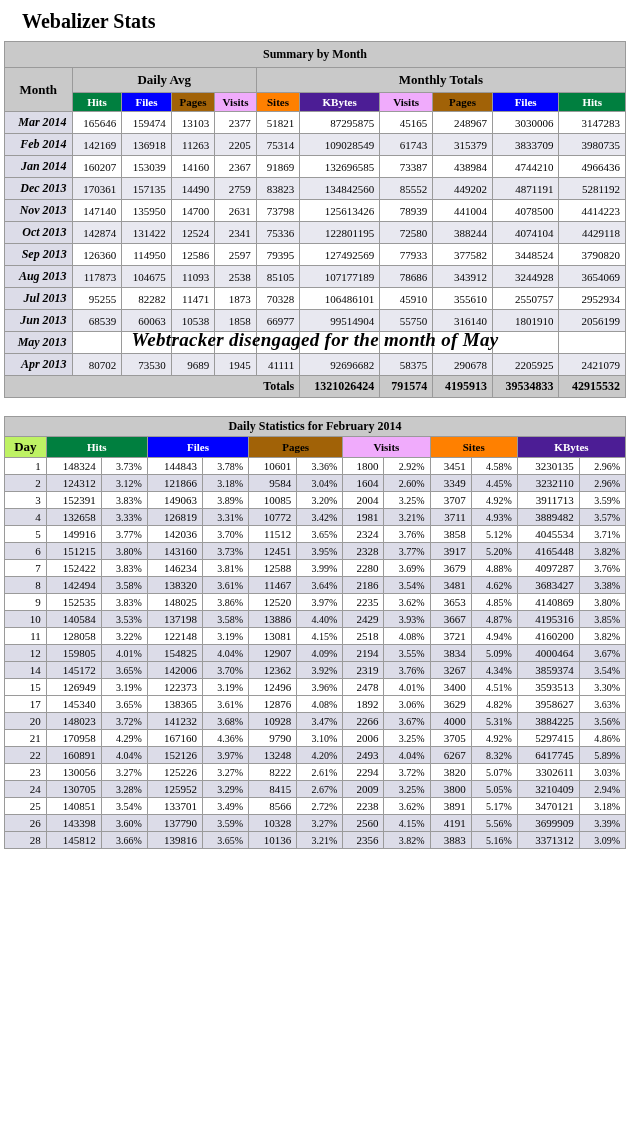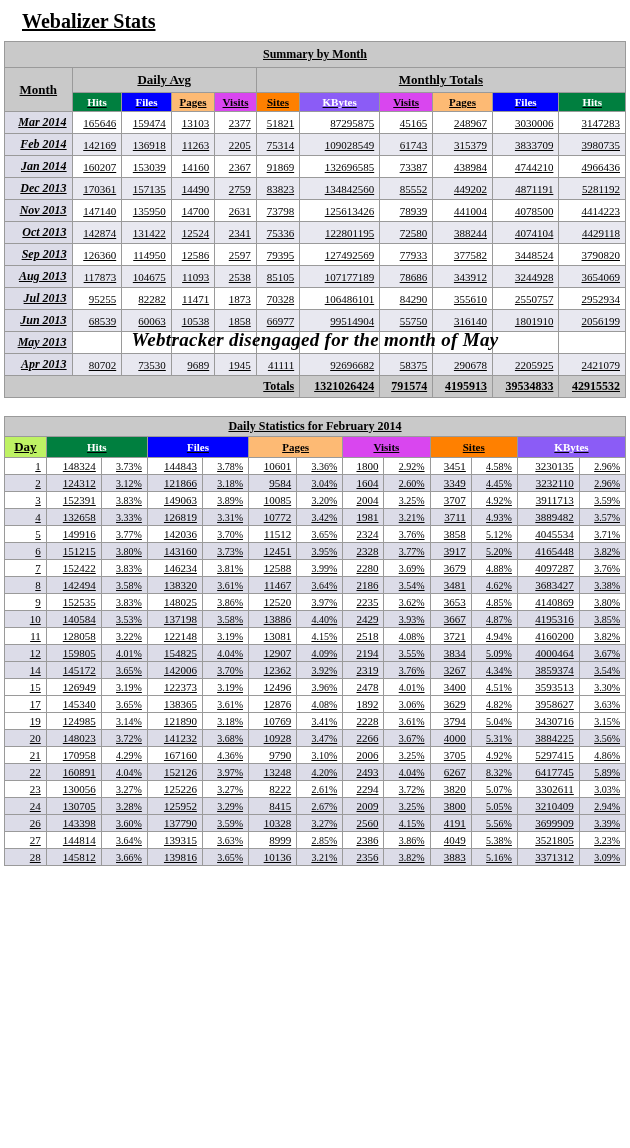--- a/index.html
+++ b/index.html
@@ -3,21 +3,21 @@
 <meta charset="utf-8">
 <style>
   * { box-sizing: border-box; }
   html, body {
     margin: 0; padding: 0;
     background: #ffffff;
     font-family: "Liberation Serif", serif;
   }
   body { width: 630px; }
 
-  .page { width: 630px; padding: 0; text-decoration: underline; }
+  .page { width: 630px; padding: 0; }
 
   .page-title {
     font-family: "Liberation Serif", serif;
     font-size: 20px;
     font-weight: bold;
     color: #000;
     padding: 10px 0 8px 22px;
     margin: 0;
   }
 
@@ -61,24 +61,24 @@
   }
   .hdr {
     color: #ffffff;
     font-weight: bold;
     text-align: center !important;
     font-size: 11px;
     padding: 3px 4px;
   }
   .h-hits   { background: #007f3f; }
   .h-files  { background: #0000ff; }
-  .h-pages  { background: #fdba74; color: #000 !important; margin-left: 40px; }
-  .h-visits { background: #d946ef; color: #000 !important; }
+  .h-pages  { background: #a16207; color: #000 !important; margin-left: 40px; }
+  .h-visits { background: #f0abfc; color: #000 !important; }
   .h-sites  { background: #ff8000; color: #000 !important; }
-  .h-kbytes { background: #8b5cf6; }
+  .h-kbytes { background: #4c1d95; }
 
   .summary tbody tr td { background: #ffffff; }
   .summary tbody tr.alt td { background: #e8e8f0; }
   .rowlabel {
     text-align: right;
     font-weight: bold;
     font-style: italic;
     background: #dcdce8 !important;
     font-size: 12px;
   }
@@ -264,21 +264,21 @@
             <td>3654069</td>
           </tr>
           <tr>
             <td class="rowlabel">Jul 2013</td>
             <td>95255</td>
             <td>82282</td>
             <td>11471</td>
             <td>1873</td>
             <td>70328</td>
             <td>106486101</td>
-            <td>84290</td>
+            <td>45910</td>
             <td>355610</td>
             <td>2550757</td>
             <td>2952934</td>
           </tr>
           <tr class="alt">
             <td class="rowlabel">Jun 2013</td>
             <td>68539</td>
             <td>60063</td>
             <td>10538</td>
             <td>1858</td>
@@ -566,35 +566,20 @@
           <td class="pct">3.61%</td>
           <td>12876</td>
           <td class="pct">4.08%</td>
           <td>1892</td>
           <td class="pct">3.06%</td>
           <td>3629</td>
           <td class="pct">4.82%</td>
           <td>3958627</td>
           <td class="pct">3.63%</td>
         </tr>
-        <tr>
-          <td class="daycell">19</td>
-          <td>124985</td>
-          <td class="pct">3.14%</td>
-          <td>121890</td>
-          <td class="pct">3.18%</td>
-          <td>10769</td>
-          <td class="pct">3.41%</td>
-          <td>2228</td>
-          <td class="pct">3.61%</td>
-          <td>3794</td>
-          <td class="pct">5.04%</td>
-          <td>3430716</td>
-          <td class="pct">3.15%</td>
-        </tr>
         <tr class="alt">
           <td class="daycell">20</td>
           <td>148023</td>
           <td class="pct">3.72%</td>
           <td>141232</td>
           <td class="pct">3.68%</td>
           <td>10928</td>
           <td class="pct">3.47%</td>
           <td>2266</td>
           <td class="pct">3.67%</td>
@@ -656,50 +641,50 @@
           <td class="pct">3.29%</td>
           <td>8415</td>
           <td class="pct">2.67%</td>
           <td>2009</td>
           <td class="pct">3.25%</td>
           <td>3800</td>
           <td class="pct">5.05%</td>
           <td>3210409</td>
           <td class="pct">2.94%</td>
         </tr>
+        <tr>
+          <td class="daycell">25</td>
+          <td>140851</td>
+          <td class="pct">3.54%</td>
+          <td>133701</td>
+          <td class="pct">3.49%</td>
+          <td>8566</td>
+          <td class="pct">2.72%</td>
+          <td>2238</td>
+          <td class="pct">3.62%</td>
+          <td>3891</td>
+          <td class="pct">5.17%</td>
+          <td>3470121</td>
+          <td class="pct">3.18%</td>
+        </tr>
         <tr class="alt">
           <td class="daycell">26</td>
           <td>143398</td>
           <td class="pct">3.60%</td>
           <td>137790</td>
           <td class="pct">3.59%</td>
           <td>10328</td>
           <td class="pct">3.27%</td>
           <td>2560</td>
           <td class="pct">4.15%</td>
           <td>4191</td>
           <td class="pct">5.56%</td>
           <td>3699909</td>
           <td class="pct">3.39%</td>
         </tr>
-        <tr>
-          <td class="daycell">27</td>
-          <td>144814</td>
-          <td class="pct">3.64%</td>
-          <td>139315</td>
-          <td class="pct">3.63%</td>
-          <td>8999</td>
-          <td class="pct">2.85%</td>
-          <td>2386</td>
-          <td class="pct">3.86%</td>
-          <td>4049</td>
-          <td class="pct">5.38%</td>
-          <td>3521805</td>
-          <td class="pct">3.23%</td>
-        </tr>
         <tr class="alt">
           <td class="daycell">28</td>
           <td>145812</td>
           <td class="pct">3.66%</td>
           <td>139816</td>
           <td class="pct">3.65%</td>
           <td>10136</td>
           <td class="pct">3.21%</td>
           <td>2356</td>
           <td class="pct">3.82%</td>

